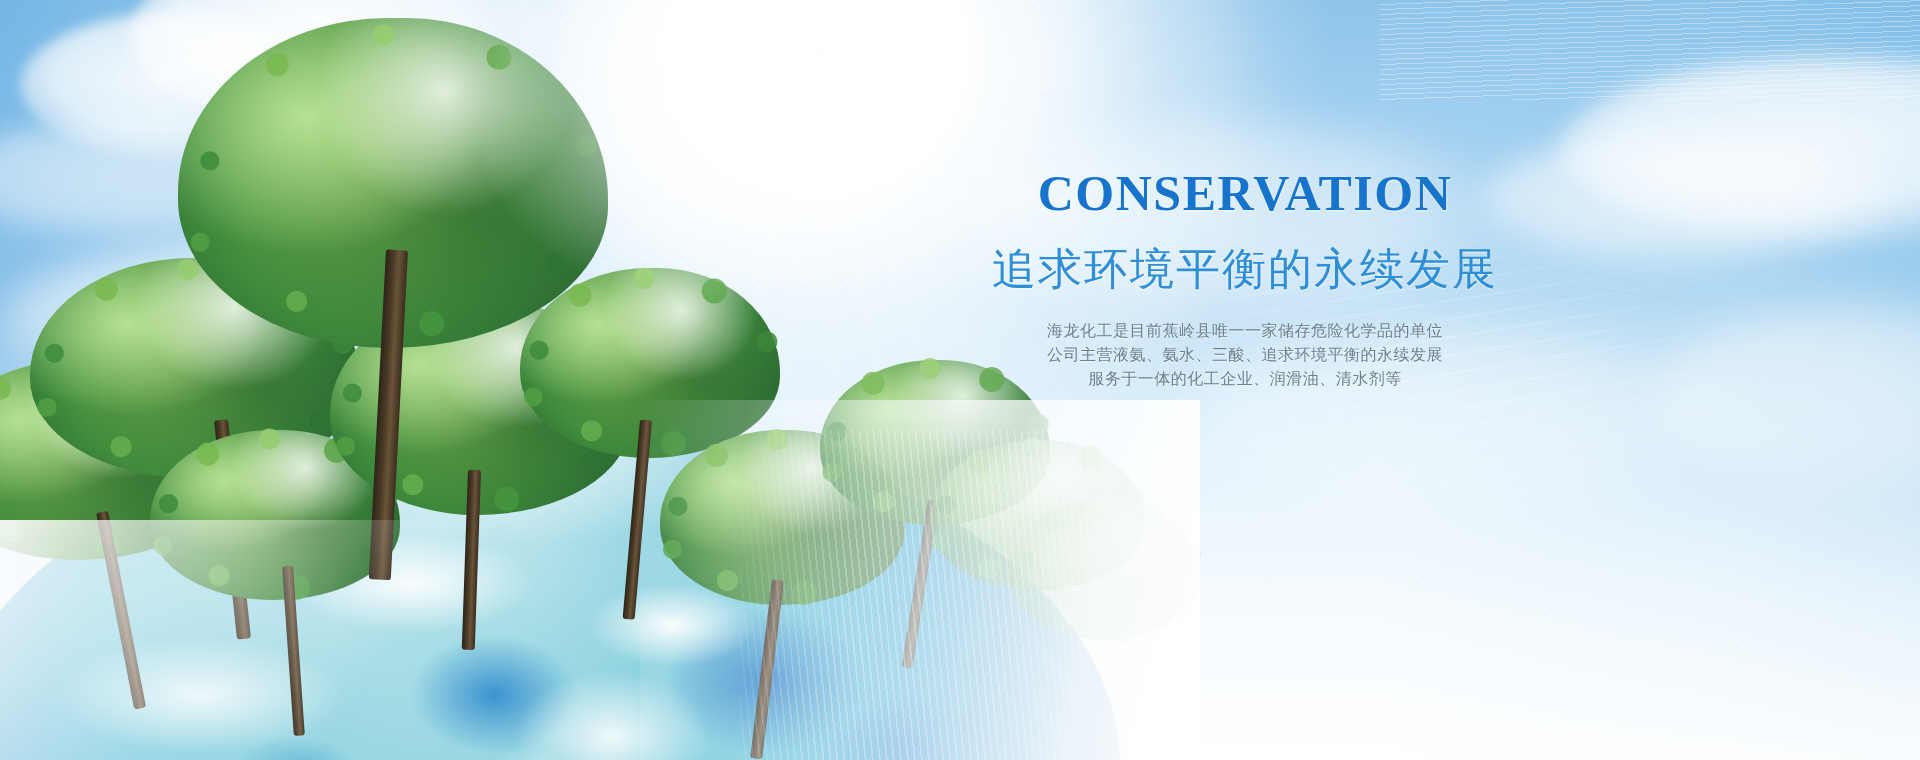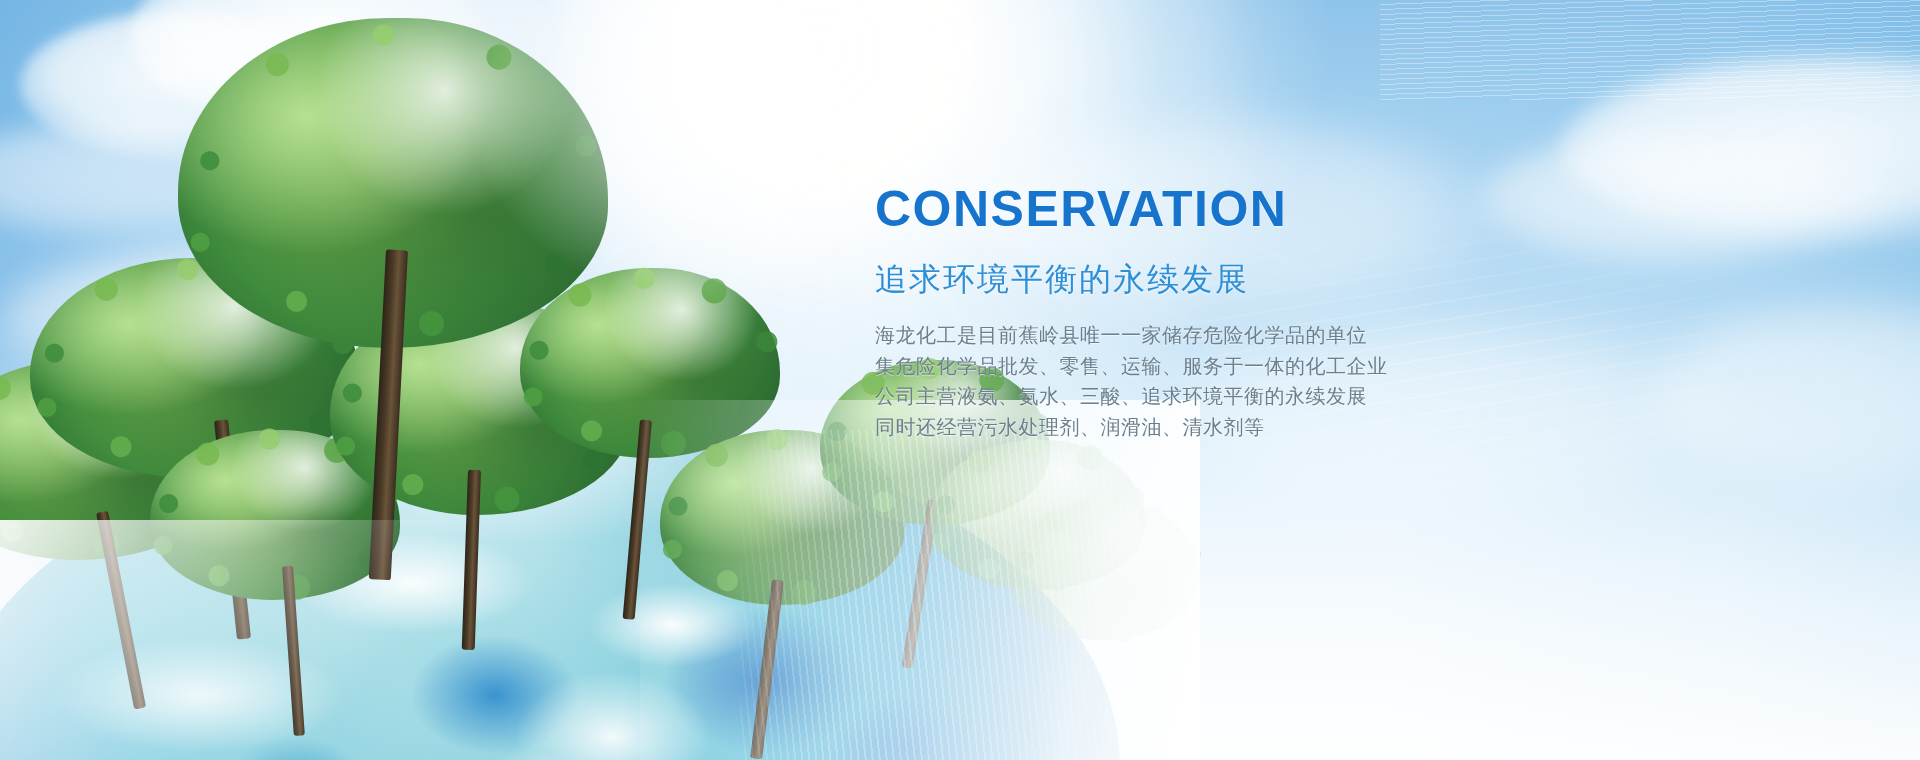--- a/index.html
+++ b/index.html
@@ -288,51 +288,52 @@
     background: linear-gradient(300deg,
       rgba(255,255,255,0.0) 30%,
       rgba(255,255,255,0.55) 70%,
       rgba(255,255,255,0.90) 100%);
   }
 
   
   #copy {
     position: absolute;
     right: 305px;
-    top: 180px;
+    top: 164px;
     width: 740px;
-    text-align: left;
+    text-align: center;
+    font-family: Liberation Serif, serif;
   }
   #headline-en { margin: 0; }
   .headline-line {
     display: block;
     color: #1774cd;
     font-size: 50px;
     font-weight: bold;
     line-height: 1.16;
     letter-spacing: 1.5px;
     text-shadow: 0 1px 2px rgba(255,255,255,.75);
   }
   #headline-cn {
     margin: 22px 0 11px 0;
     color: #2f8fd6;
-    font-size: 32px;
+    font-size: 44px;
     font-weight: 400;
     line-height: 1.2;
     letter-spacing: 2px;
     text-shadow: 0 1px 2px rgba(255,255,255,.7);
   }
   #body-copy {
     margin: 22px 0 0 0;
     padding: 0;
     list-style: none;
   }
   #body-copy li {
     color: #6b7f8c;
-    font-size: 20px;
+    font-size: 16px;
     line-height: 1.52;
     letter-spacing: 0.5px;
     text-shadow: 0 1px 1px rgba(255,255,255,.65);
   }
 </style>
 </head>
 <body>
 
 <div id="banner">
 
@@ -412,20 +413,19 @@
   <div id="copy">
 
     <h1 id="headline-en">
       <span class="headline-line">CONSERVATION</span>
     </h1>
 
     <h2 id="headline-cn">追求环境平衡的永续发展</h2>
 
     <ul id="body-copy">
       <li>海龙化工是目前蕉岭县唯一一家储存危险化学品的单位</li>
-      <li>集危险化学品批发、零售、运输、服务于一体的化工企业</li>
       <li>公司主营液氨、氨水、三酸、追求环境平衡的永续发展</li>
-      <li>同时还经营污水处理剂、润滑油、清水剂等</li>
+      <li>服务于一体的化工企业、润滑油、清水剂等</li>
     </ul>
 
   </div>
 
 </div>
 
 </body></html>

